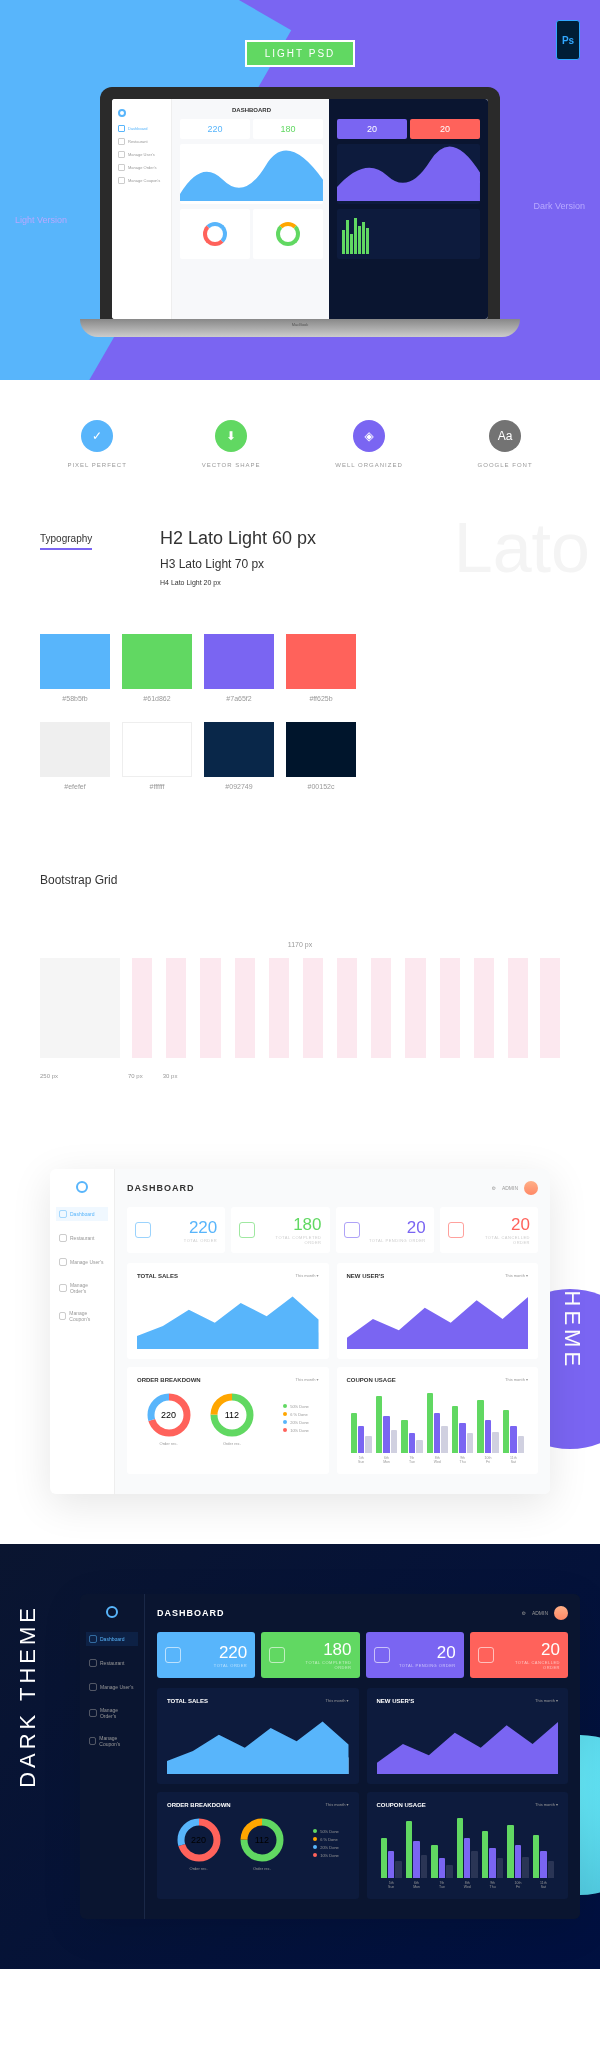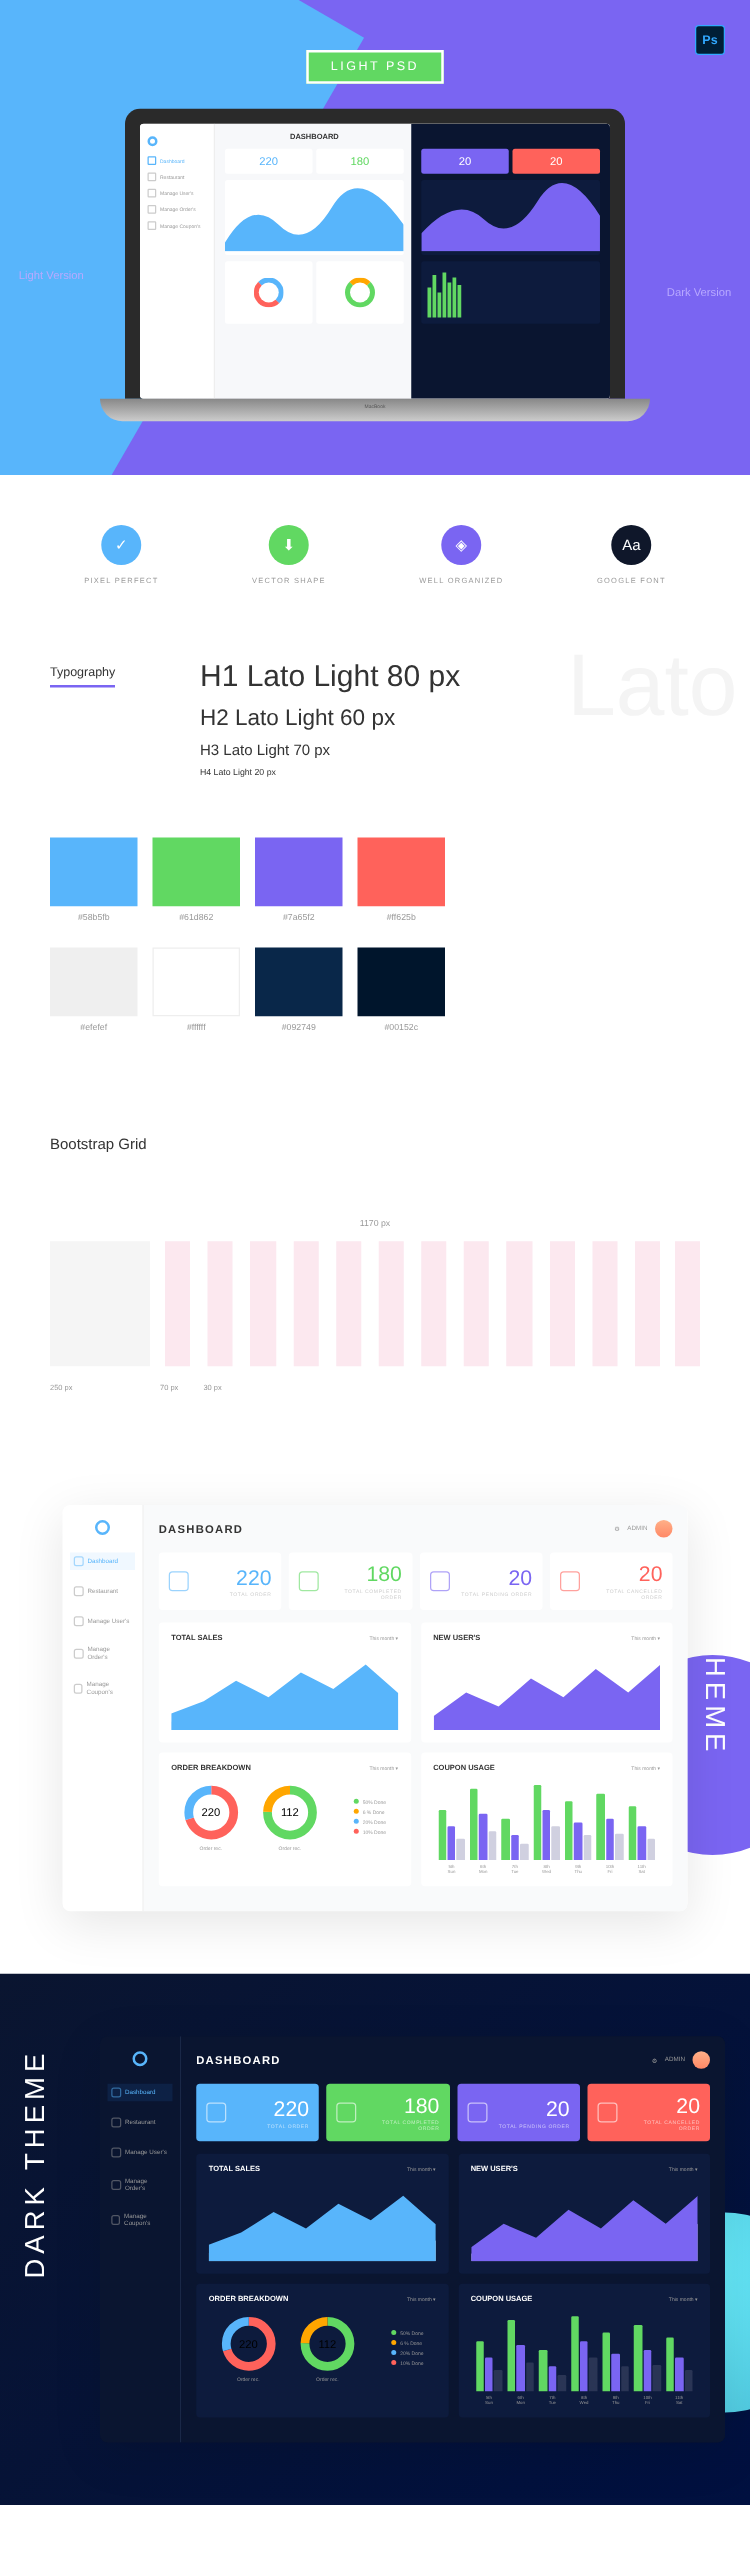--- a/index.html
+++ b/index.html
@@ -2,24 +2,24 @@
 <html><head>
 <meta charset="utf-8">
 <style>
 *{margin:0;padding:0;box-sizing:border-box;font-family:-apple-system,BlinkMacSystemFont,sans-serif}
 body{width:600px;background:#fff}
 .hero{background:#7a65f2;padding:30px 0 0;position:relative;overflow:hidden;height:380px}
 .hero::before{content:'';position:absolute;top:-80px;left:-120px;width:280px;height:600px;background:#58b5fb;transform:rotate(30deg)}
 .hero-inner{position:relative;text-align:center}
 .hero-title{color:#fff;font-size:10px;letter-spacing:2px;font-weight:400}
 .btn-free{display:inline-block;background:#61d862;border:2px solid #fff;color:#fff;font-size:10px;letter-spacing:2px;padding:6px 18px;margin-top:10px}
-.ps-icon{position:absolute;top:20px;right:20px;width:24px;height:24px;background:#001e36;border:1px solid #31a8ff;border-radius:3px;display:flex;align-items:center;justify-content:center;color:#31a8ff;font-size:10px;font-weight:700}
+.ps-icon{position:absolute;top:20px;right:20px;width:24px;height:40px;background:#001e36;border:1px solid #31a8ff;border-radius:3px;display:flex;align-items:center;justify-content:center;color:#31a8ff;font-size:10px;font-weight:700}
 .ver-label{position:absolute;color:#b8a9ff;font-size:9px;line-height:1.3}
 .ver-left{left:15px;bottom:110px}
-.ver-right{right:15px;bottom:96px}
+.ver-right{right:15px;bottom:124px}
 .laptop{width:400px;margin:20px auto 0;background:#2a2a2a;border-radius:12px 12px 0 0;padding:12px 12px 0}
 .screen{background:#fff;height:220px;display:flex;border-radius:3px;overflow:hidden}
 .scr-side{width:60px;background:#fff;border-right:1px solid #eee;padding:10px 6px;font-size:5px}
 .scr-side .logo{width:8px;height:8px;border-radius:50%;border:2px solid #58b5fb;margin-bottom:8px}
 .scr-side .item{color:#999;margin-bottom:6px;font-size:4px;display:flex;align-items:center;gap:3px}
 .scr-side .item::before{content:'';width:5px;height:5px;border:1px solid #ccc;border-radius:1px}
 .scr-side .item.active{color:#58b5fb}
 .scr-side .item.active::before{border-color:#58b5fb}
 .scr-main{flex:1;background:#f7f8fa;padding:8px;display:flex;gap:6px}
 .scr-half{flex:1}
@@ -220,31 +220,30 @@
   </div>
   <div class="feat">
     <div class="feat-ico" style="background:#61d862">⬇</div>
     <div class="feat-lbl">VECTOR SHAPE</div>
   </div>
   <div class="feat">
     <div class="feat-ico" style="background:#7a65f2">◈</div>
     <div class="feat-lbl">WELL ORGANIZED</div>
   </div>
   <div class="feat">
-    <div class="feat-ico" style="background:#0f172a">Aa</div>
+    <div class="feat-ico" style="background:#737373">Aa</div>
     <div class="feat-lbl">GOOGLE FONT</div>
   </div>
 </div>
 
 <div class="section">
   <div style="display:flex">
     <div style="width:120px"><span class="sec-title">Typography</span></div>
     <div style="flex:1;position:relative">
       <div class="typo-bg">Lato</div>
-      <div class="typo-line typo-h1">H1 Lato Light 80 px</div>
       <div class="typo-line typo-h2">H2 Lato Light 60 px</div>
       <div class="typo-line typo-h3">H3 Lato Light 70 px</div>
       <div class="typo-line typo-h4">H4 Lato Light 20 px</div>
     </div>
   </div>
 </div>
 
 <div class="section">
   <div style="display:flex">
     <div style="flex:1">

